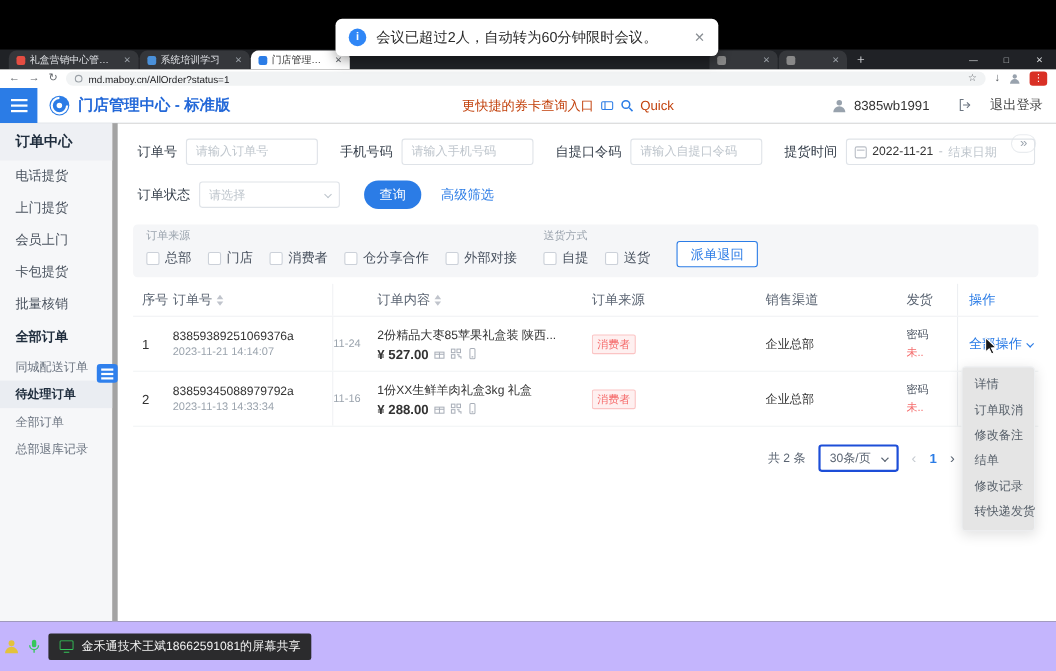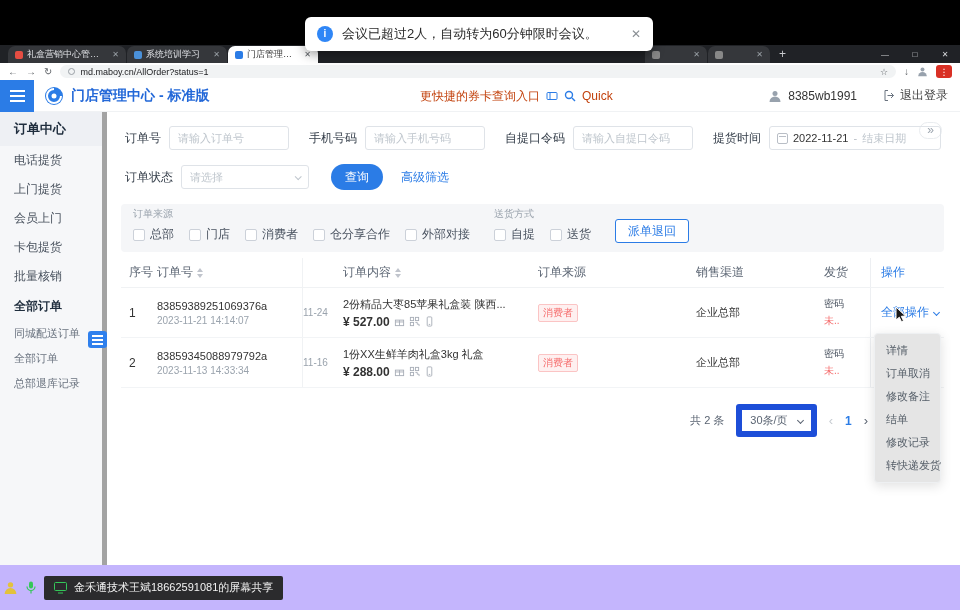--- a/index.html
+++ b/index.html
@@ -46,21 +46,21 @@
     border-bottom:1px solid #f0f2f4; display:flex; align-items:center; }
   .hamburger { width:34px; height:32px; background:#2b7ce6; display:flex; flex-direction:column;
     justify-content:center; align-items:center; gap:3px; flex:none; }
   .hamburger i { display:block; width:15px; height:2px; background:#fff; }
   .applogo { margin-left:10px; display:flex; }
   .apptitle { margin-left:7px; font-size:14px; font-weight:bold; color:#2368d8; white-space:nowrap; }
   .quickarea { position:absolute; left:420px; top:0; height:32px; display:flex; align-items:center;
     gap:6px; font-size:12px; color:#c2410c; }
   .userarea { margin-left:auto; display:flex; align-items:center; gap:6px; font-size:12px;
     color:#333; margin-right:12px; }
-  .logoutarea { display:flex; align-items:center; gap:4px; margin-left:20px; color:#444;font-family:Liberation Mono, monospace; }
+  .logoutarea { display:flex; align-items:center; gap:16px; margin-left:20px; color:#444;font-family:Liberation Mono, monospace; }
   
   .sidebar { position:absolute; left:0; top:112px; width:107px; height:453px; background:#f6f7f9;
     border-right:5px solid #a3a3a3; }
   .sb-title { height:34px; display:flex; align-items:center; padding-left:14px; font-size:13px;
     font-weight:bold; color:#1f2d3d; background:#eef0f4; }
   .sb-item { height:29px; display:flex; align-items:center; padding-left:14px; font-size:12px; color:#49525e; }
   .sb-section { height:30px; display:flex; align-items:center; padding-left:14px; font-size:12px;
     font-weight:bold; color:#1f2d3d; }
   .sb-sub { height:25px; display:flex; align-items:center; padding-left:14px; font-size:11px; color:#6b7480; }
   .sb-sub.active { color:#1f2d3d; font-weight:bold; background:#eaedf2; }
@@ -120,21 +120,21 @@
     border-radius:2px; padding:1px 4px; }
   .ship1 { font-size:10px; color:#4a5360; white-space:nowrap; }
   .ship2 { font-size:10px; color:#f56c6c; white-space:nowrap; }
   .sort { display:inline-flex; flex-direction:column; gap:2px; margin-left:4px; }
   .sort i { display:block; width:0; height:0; border-left:3px solid transparent; border-right:3px solid transparent; }
   .sort .up { border-bottom:4px solid #c0c4cc; }
   .sort .dn { border-top:4px solid #c0c4cc; }
   
   .pagination { position:absolute; top:292px; right:92px; display:flex; align-items:center; gap:12px;
     font-size:11px; color:#5a6472; }
-  .perpage { border:6px solid #1d4ed8; border-radius:3px; padding:3px 8px; display:flex;
+  .perpage { border:2px solid #1d4ed8; border-radius:3px; padding:3px 8px; display:flex;
     align-items:center; gap:5px; color:#5a6472; }
   .pg-prev { color:#c6cbd1; font-size:13px; } .pg-next { color:#5a6472; font-size:13px; }
   .pg-cur { color:#2b7ce6; font-weight:bold; font-size:12px; }
   
   .actionmenu { position:absolute; left:874px; top:333px; width:67px; background:#e5e5e5;
     border:1px solid #eef0f2; border-radius:4px; box-shadow:0 3px 12px rgba(0,0,0,.12);
     padding:5px 0; z-index:40; }
   .menu-item { height:23px; line-height:23px; padding-left:11px; font-size:11px; color:#555e68; white-space:nowrap; }
   .cursor { position:absolute; left:894px; top:306px; z-index:60; }
   
@@ -249,20 +249,21 @@
 
 <div class="sidebar">
   <div class="sb-title">订单中心</div>
   <div class="sb-item">电话提货</div>
   <div class="sb-item">上门提货</div>
   <div class="sb-item">会员上门</div>
   <div class="sb-item">卡包提货</div>
   <div class="sb-item">批量核销</div>
   <div class="sb-section">全部订单</div>
   <div class="sb-sub">同城配送订单</div>
+  <div class="sb-sub active">待处理订单</div>
   <div class="sb-sub">全部订单</div>
   <div class="sb-sub">总部退库记录</div>
 </div>
 <div class="sb-float">
     <i></i>
     <i></i>
     <i></i>
   </div>
 
 <div class="content">

